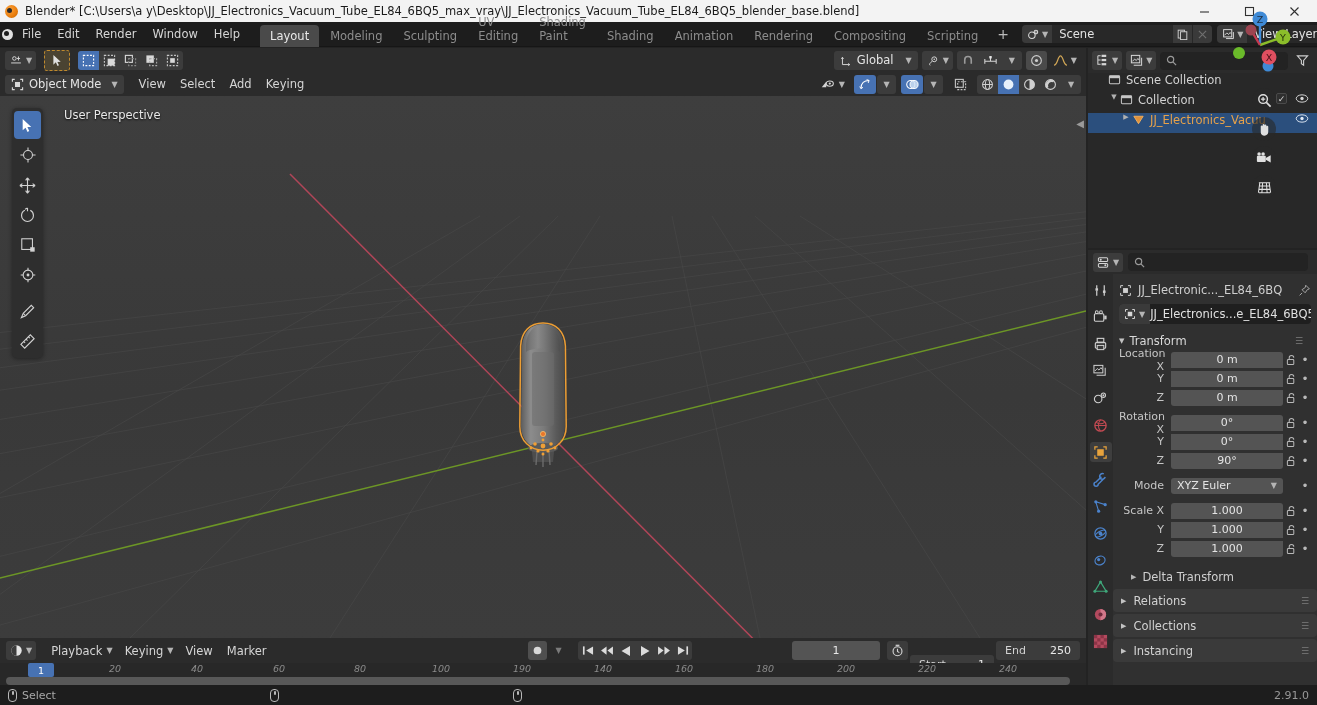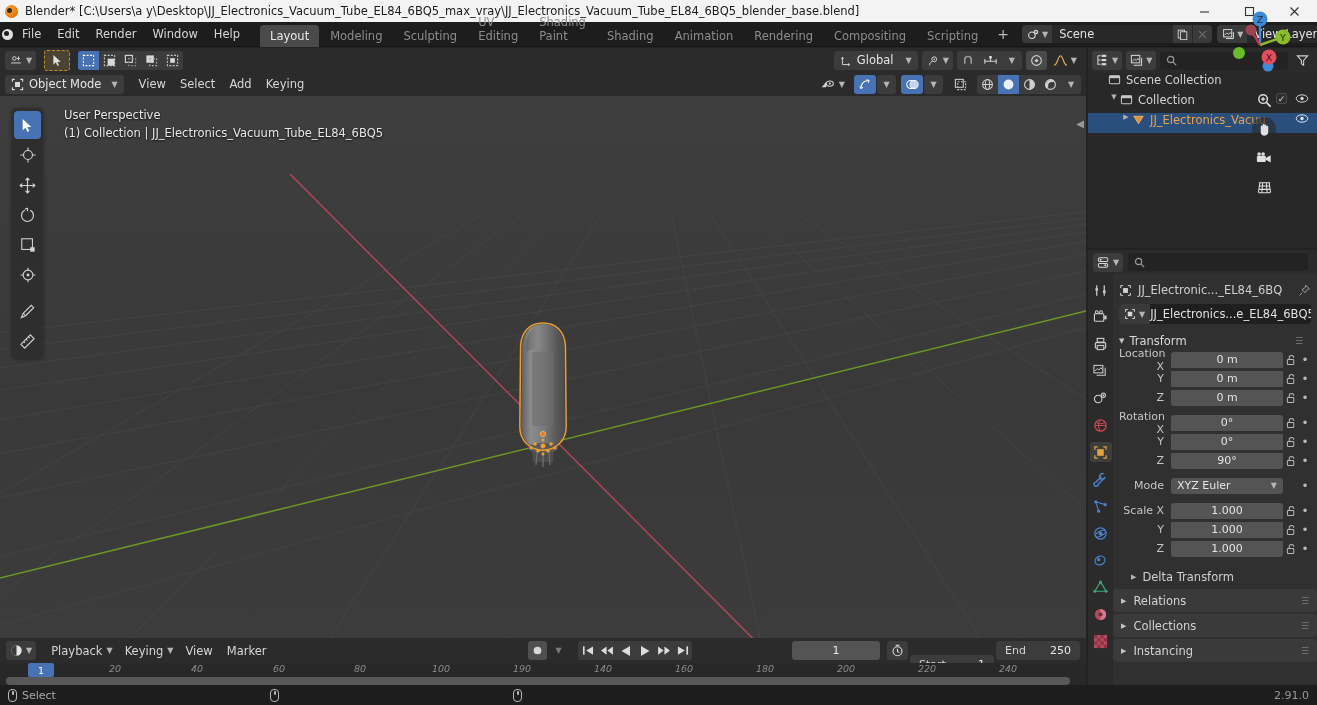--- a/index.html
+++ b/index.html
@@ -636,21 +636,20 @@
 
         <circle cx="543" cy="338" r="2.6" fill="#e8772c" stroke="#f6c06a" stroke-width="0.8"></circle>
       </g>
     </svg>
 
     <div class="collapse-arrow">◀</div>
   </div>
 
   <div class="vp-text">
     <div>User Perspective</div>
-    <div>(1) Collection | JJ_Electronics_Vacuum_Tube_EL84_6BQ5</div>
   </div>
 
   <div class="vp-tools">
     <div class="vp-tool active">
       <svg width="13" height="15" viewBox="0 0 12 14">
           <path d="M1.5 1 L1.5 11.5 L4.2 9 L6 13 L7.6 12.2 L5.9 8.5 L9.5 8.3 Z" fill="#ffffff"></path>
         </svg>
     </div>
     <div class="vp-tool">
       <svg width="16" height="16" viewBox="0 0 18 18">

